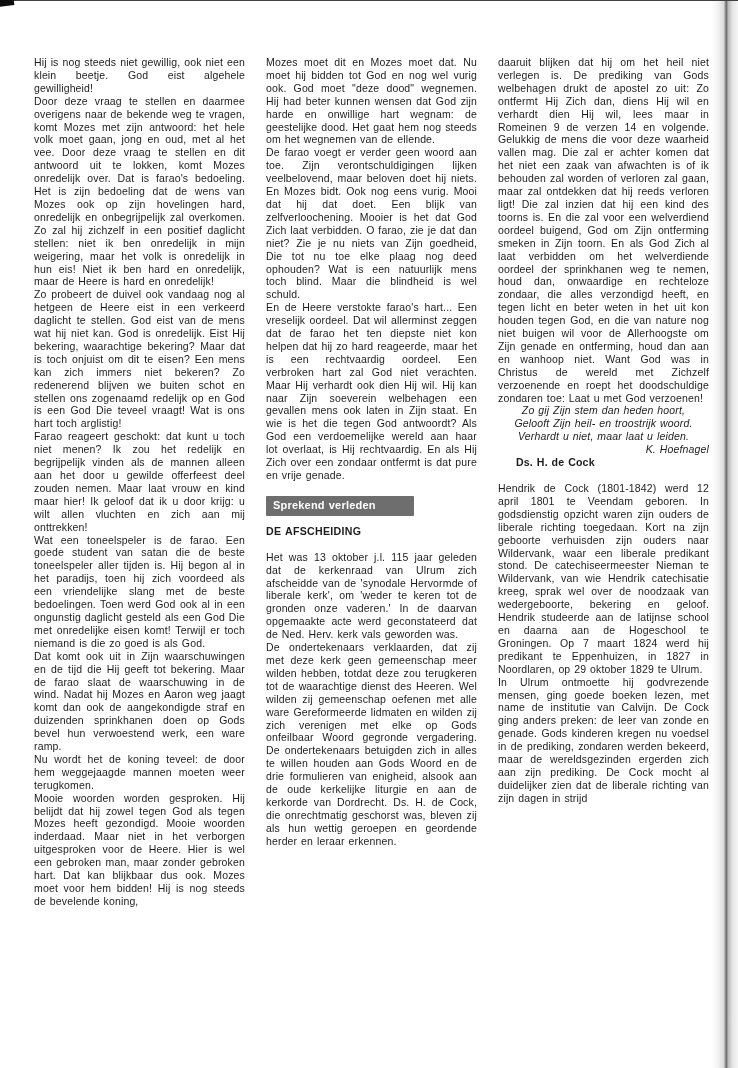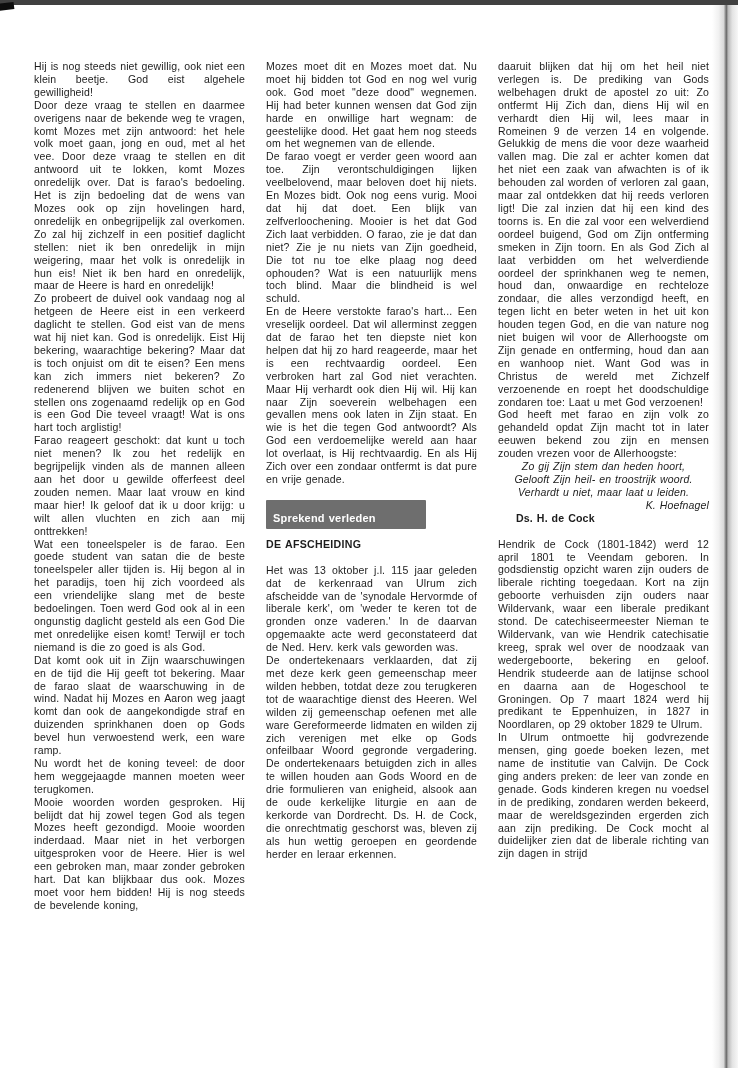--- a/index.html
+++ b/index.html
@@ -5,21 +5,21 @@
   html, body { margin: 0; padding: 0; }
   body {
     width: 738px; height: 1068px;
     background: #fefefe;
     font-family: "Liberation Sans", "DejaVu Sans", sans-serif;
     position: relative; overflow: hidden;
   }
   .scan-page {
     position: absolute; inset: 0;
     background: #ffffff;
-    border-top: 5px solid #404040;
+    border-top: 1px solid #404040;
   }
   
   .corner-mark {
     position: absolute; left: -4px; top: -2px;
     width: 18px; height: 7px;
     background: #0d0d0d;
     transform: rotate(-7deg);
   }
   
   .edge-shadow {
@@ -47,22 +47,22 @@
     overflow-wrap: break-word;
   }
   .col p { margin: 0; }
   .section-bar {
     margin: 14px 0 9px 0;
     background: var(--section-header-bg, #6e6e6e);
     color: var(--section-header-text, #ffffff);
     font-weight: bold;
     font-size: 11px;
     letter-spacing: 0.2px;
-    padding: 12px 6px 4px 7px;
-    width: 160px;
+    padding: 3px 6px 4px 7px;
+    width: 148px;
     box-sizing: border-box;
     text-align: left;
     border-radius: 1px;
   }
   .article-heading {
     font-weight: bold;
     font-size: 10.6px;
     margin: 0 0 13px 0;
     text-align: left;
     letter-spacing: 0.3px;
@@ -123,21 +123,20 @@
       <h2 class="article-heading">DE AFSCHEIDING</h2>
       <div>
           <p>Het was 13 oktober j.l. 115 jaar geleden dat de kerkenraad van Ulrum zich afscheidde van de 'synodale Hervormde of liberale kerk', om 'weder te keren tot de gronden onze vaderen.' In de daarvan opgemaakte acte werd geconstateerd dat de Ned. Herv. kerk vals geworden was.</p>
           <p>De ondertekenaars verklaarden, dat zij met deze kerk geen gemeenschap meer wilden hebben, totdat deze zou terugkeren tot de waarachtige dienst des Heeren. Wel wilden zij gemeenschap oefenen met alle ware Gereformeerde lidmaten en wilden zij zich verenigen met elke op Gods onfeilbaar Woord gegronde vergadering. De ondertekenaars betuigden zich in alles te willen houden aan Gods Woord en de drie formulieren van enigheid, alsook aan de oude kerkelijke liturgie en aan de kerkorde van Dordrecht. Ds. H. de Cock, die onrechtmatig geschorst was, bleven zij als hun wettig geroepen en geordende herder en leraar erkennen.</p>
         </div>
     </div>
 
     <div class="col">
       <div>
           <p>daaruit blijken dat hij om het heil niet verlegen is. De prediking van Gods welbehagen drukt de apostel zo uit: Zo ontfermt Hij Zich dan, diens Hij wil en verhardt dien Hij wil, lees maar in Romeinen 9 de verzen 14 en volgende. Gelukkig de mens die voor deze waarheid vallen mag. Die zal er achter komen dat het niet een zaak van afwachten is of ik behouden zal worden of verloren zal gaan, maar zal ontdekken dat hij reeds verloren ligt! Die zal inzien dat hij een kind des toorns is. En die zal voor een welverdiend oordeel buigend, God om Zijn ontferming smeken in Zijn toorn. En als God Zich al laat verbidden om het welverdiende oordeel der sprinkhanen weg te nemen, houd dan, onwaardige en rechteloze zondaar, die alles verzondigd heeft, en tegen licht en beter weten in het uit kon houden tegen God, en die van nature nog niet buigen wil voor de Allerhoogste om Zijn genade en ontferming, houd dan aan en wanhoop niet. Want God was in Christus de wereld met Zichzelf verzoenende en roept het doodschuldige zondaren toe: Laat u met God verzoenen!</p>
-          <p>God heeft met farao en zijn volk zo gehandeld opdat Zijn macht tot in later eeuwen bekend zou zijn en mensen zouden vrezen voor de Allerhoogste:</p>
         </div>
       <div class="poem">
           <p>Zo gij Zijn stem dan heden hoort,</p>
           <p>Gelooft Zijn heil- en troostrijk woord.</p>
           <p>Verhardt u niet, maar laat u leiden.</p>
         </div>
       <p class="author-signature">K. Hoefnagel</p>
       <h2 class="bio-heading">Ds. H. de Cock</h2>
       <div>
           <p>Hendrik de Cock (1801-1842) werd 12 april 1801 te Veendam geboren. In godsdienstig opzicht waren zijn ouders de liberale richting toegedaan. Kort na zijn geboorte verhuisden zijn ouders naar Wildervank, waar een liberale predikant stond. De catechiseermeester Nieman te Wildervank, van wie Hendrik catechisatie kreeg, sprak wel over de noodzaak van wedergeboorte, bekering en geloof. Hendrik studeerde aan de latijnse school en daarna aan de Hogeschool te Groningen. Op 7 maart 1824 werd hij predikant te Eppenhuizen, in 1827 in Noordlaren, op 29 oktober 1829 te Ulrum.</p>

